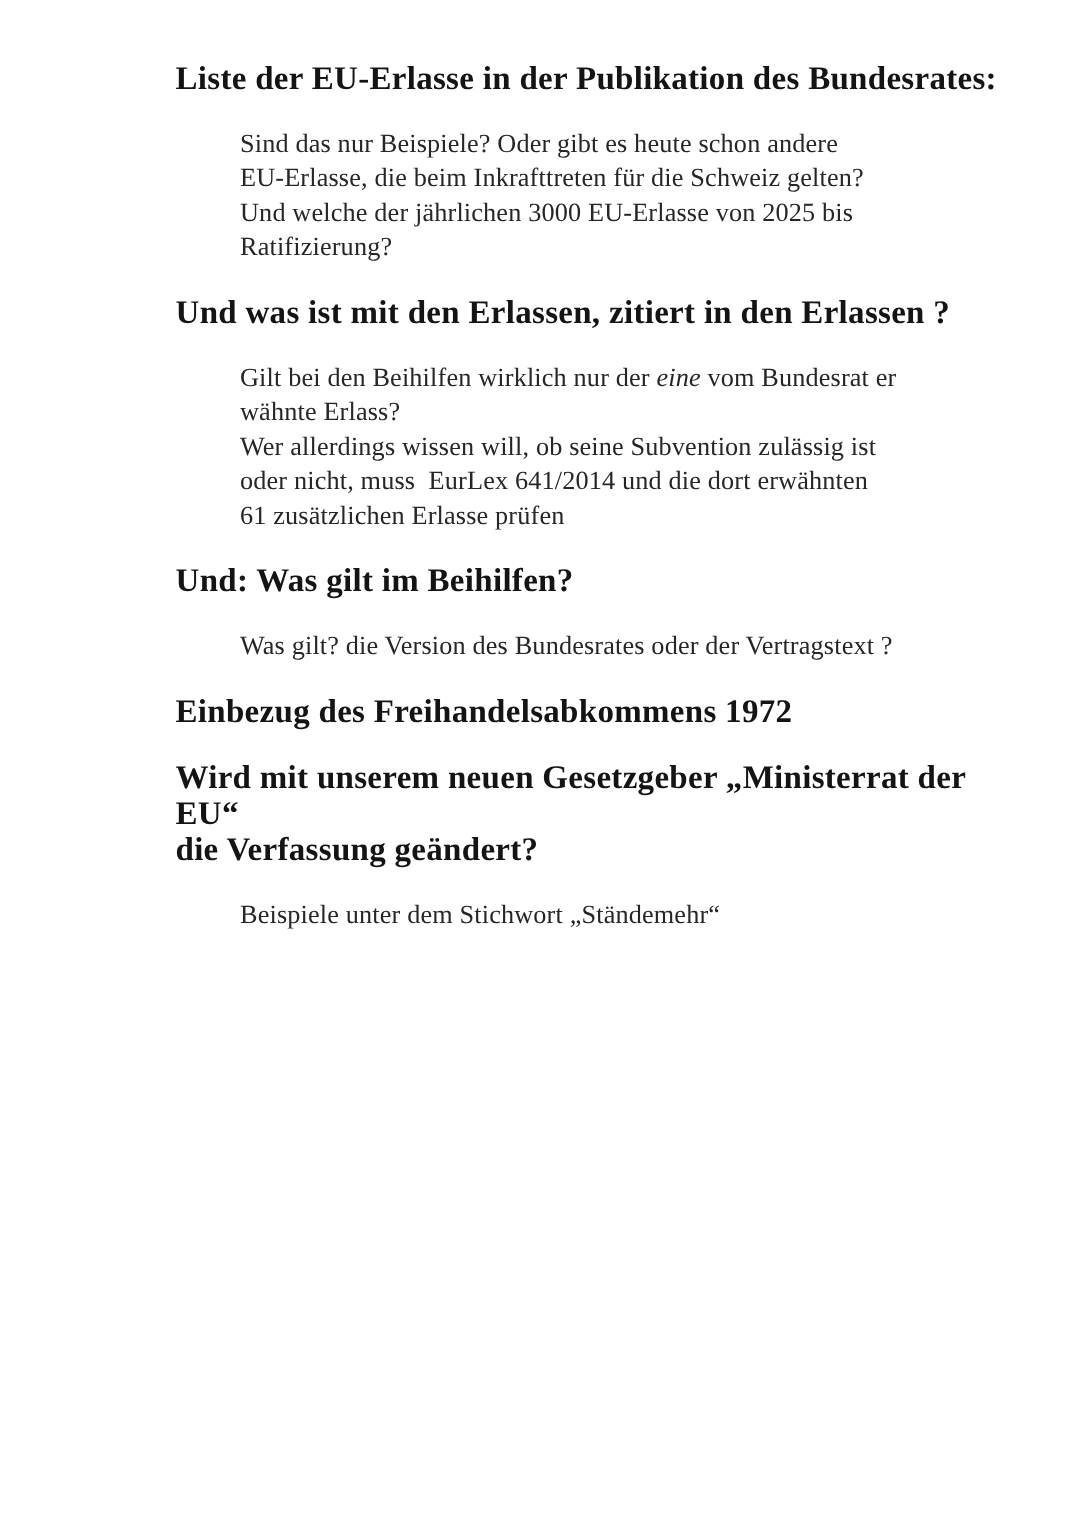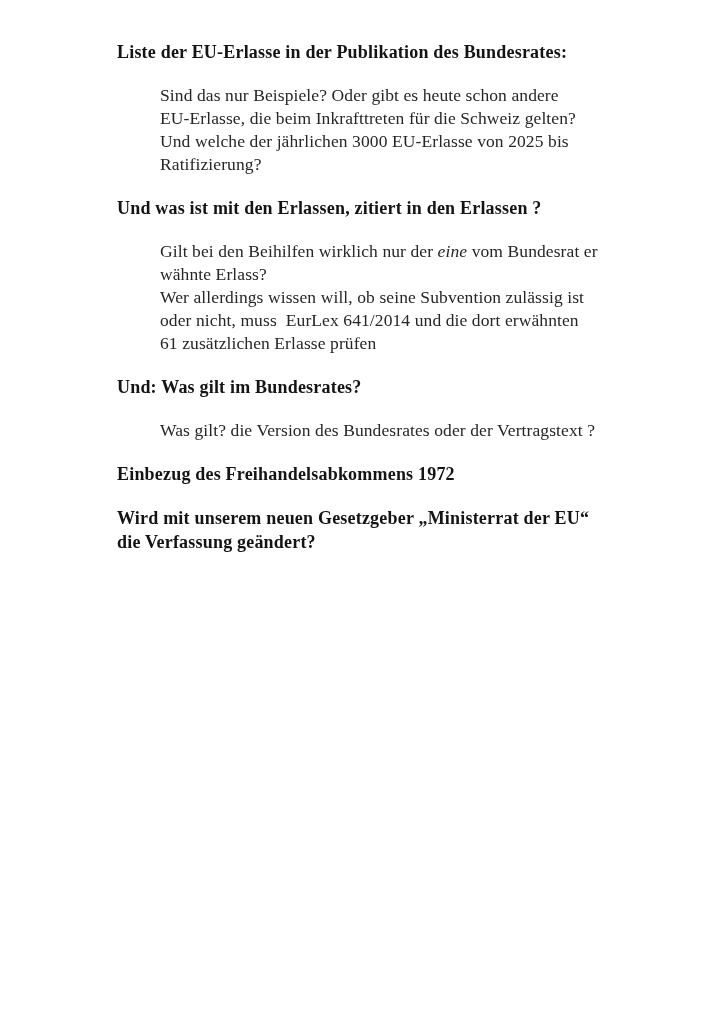--- a/index.html
+++ b/index.html
@@ -16,21 +16,21 @@
     padding: 40px 40px 0 117px;
     overflow: hidden;
     color: #1f1f1f;
     font-family: "Liberation Serif", "DejaVu Serif", serif;
   }
   .doc-section {
     margin: 0;
   }
   .doc-heading {
     margin: 0 0 20px 0;
-    font-size: 18px;
+    font-size: 22px;
     font-weight: bold;
     line-height: 24px;
     color: #141414;
     letter-spacing: 0.2px;
     white-space: pre-line;
   }
   .doc-para {
     margin: 16px 0 20px 0;
     padding-left: 43px;
     font-size: 17.5px;
@@ -60,29 +60,30 @@
     <h2 class="doc-heading">Und was ist mit den Erlassen, zitiert in den Erlassen ?</h2>
     <p class="doc-para"><span>Gilt bei den Beihilfen wirklich nur der </span><em>eine</em><span> vom Bundesrat er
 wähnte Erlass?
 Wer allerdings wissen will, ob seine Subvention zulässig ist
 oder nicht, muss&nbsp; EurLex 641/2014 und die dort erwähnten
 61 zusätzlichen Erlasse prüfen</span></p>
   </section>
 
 
   <section class="doc-section">
-    <h2 class="doc-heading">Und: Was gilt im Bundesrates?</h2>
+    <h2 class="doc-heading">Und: Was gilt im Beihilfen?</h2>
   </section>
 
   <section class="doc-section">
     <p class="doc-para">Was gilt? die Version des Bundesrates oder der Vertragstext ?</p>
   </section>
 
   <section class="doc-section">
     <h2 class="doc-heading">Einbezug des Freihandelsabkommens 1972</h2>
   </section>
 
   <section class="doc-section">
     <h2 class="doc-heading">Wird mit unserem neuen Gesetzgeber „Ministerrat der EU“
 die Verfassung geändert?</h2>
+    <p class="doc-para">Beispiele unter dem Stichwort „Ständemehr“</p>
   </section>
 
 </div>
 
 </body></html>

